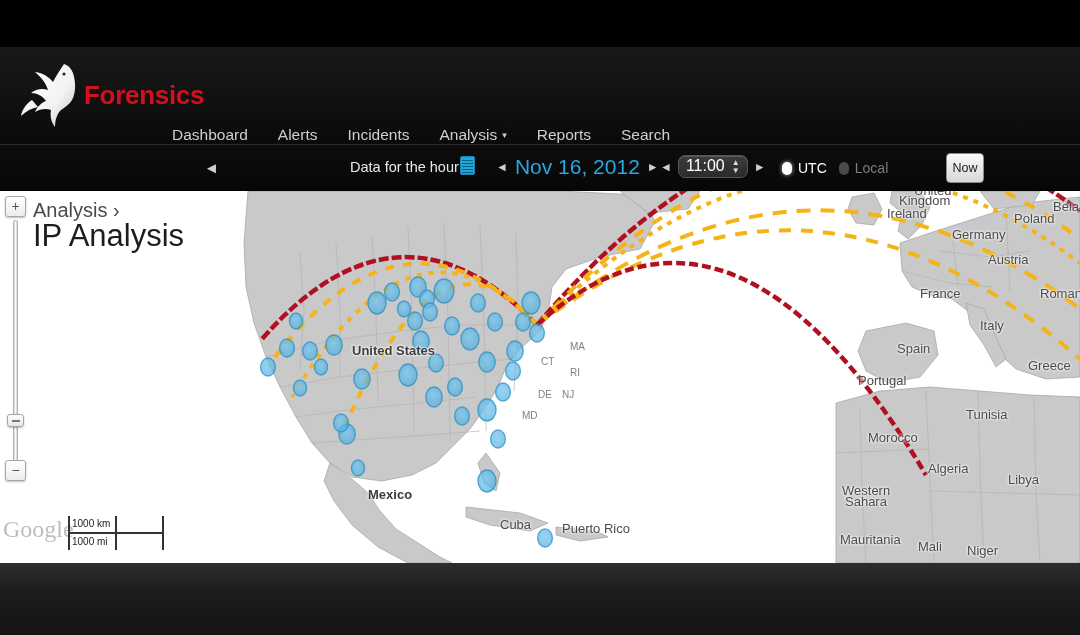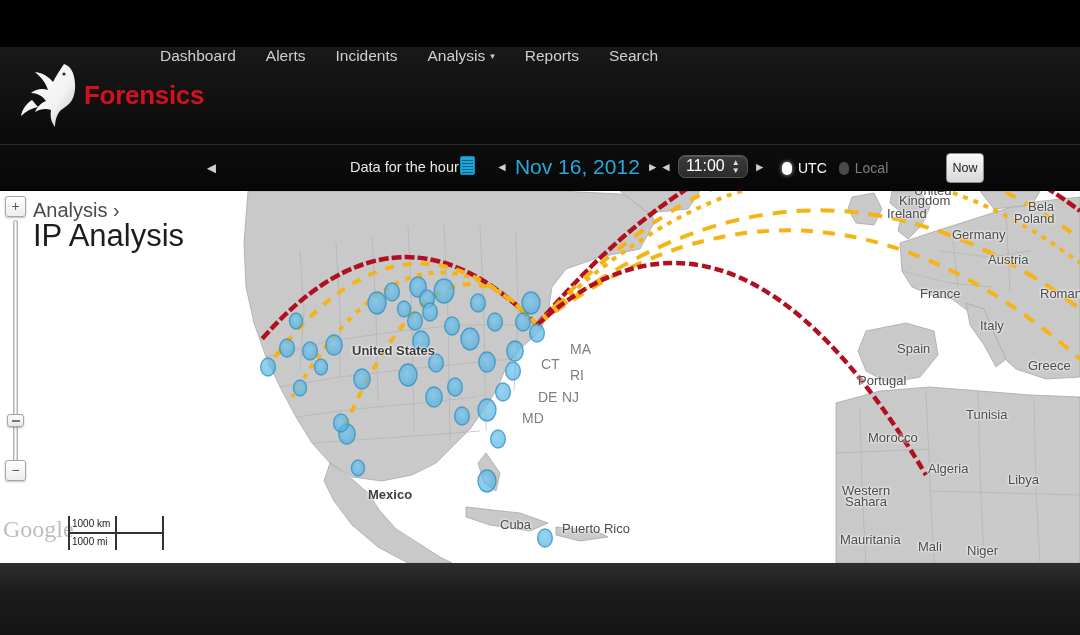--- a/index.html
+++ b/index.html
@@ -11,22 +11,22 @@
   
   .letterbox-top { position:absolute; left:0; top:0; width:1080px; height:47px; background:#000; }
 
   
   .navbar { position:absolute; left:0; top:47px; width:1080px; height:97px;
             background:linear-gradient(180deg,#191919 0%,#121212 45%,#0a0a0a 100%); }
   .brand { position:absolute; left:20px; top:8px; display:flex; align-items:center; height:80px; }
   .eagle { width:62px; height:70px; position:relative; }
   .brand-name { font-size:26px; color:#d1111e; font-weight:bold; letter-spacing:-0.3px;
                 margin-left:2px; font-family:"Liberation Sans", sans-serif; }
-  .nav-links { position:absolute; left:160px; top:0; height:97px; display:flex;
-               align-items:flex-start; gap:30px; }
+  .nav-links { position:absolute; left:172px; top:0; height:97px; display:flex;
+               align-items:flex-end; gap:30px; }
   .nav-link { color:#cfcfcf; font-size:15.5px; cursor:pointer; white-space:nowrap; }
   .nav-link .caret { font-size:9px; margin-left:5px; color:#cfcfcf; position:relative; top:-2px; }
 
   
   .toolbar { position:absolute; left:0; top:144px; width:1080px; height:47px;
              background:linear-gradient(180deg,#0d0d0d 0%,#070707 100%);
              border-top:1px solid #2a2a2a; border-bottom:1px solid #000; }
   .tb-arrow { color:#d0d0d0; font-size:15px; cursor:pointer; line-height:1; }
   .tb-arrow.sm { font-size:12px; }
   .tb-left-arrow { position:absolute; left:204px; top:15px; }
@@ -54,21 +54,21 @@
              border-radius:4px; color:#222; font-size:12.5px; display:flex;
              align-items:center; justify-content:center; cursor:pointer; }
 
   
   .map { position:absolute; left:0; top:191px; width:1080px; height:372px;
          background:#ffffff; overflow:hidden; }
   .map svg { position:absolute; left:0; top:0; }
   .map-label { position:absolute; color:#4b4b4b; font-size:13px; white-space:nowrap;
                text-shadow:0 0 3px #fff,0 0 3px #fff; pointer-events:none; }
   .map-label.big { font-size:13px; font-weight:bold; color:#3d3d3d; }
-  .map-label.state { font-size:14px; color:#808080; font-weight:normal; }
+  .map-label.state { font-size:10px; color:#808080; font-weight:normal; }
 
   
   .crumb { position:absolute; left:33px; top:8px; color:#4a4a4a; font-size:20px;
            text-shadow:0 0 4px #fff,0 0 4px #fff; }
   .page-title { position:absolute; left:33px; top:27px; color:#1d1d1d; font-size:31px;
                 text-shadow:0 0 6px #fff,0 0 6px #fff; }
 
   
   .zoomctl { position:absolute; left:5px; top:5px; width:22px; height:285px; }
   .zbtn { position:absolute; left:0; width:21px; height:21px;
@@ -318,21 +318,21 @@
     <div id="map-labels">
         <div class="map-label big" style="left: 352px; top: 152px;">United States</div>
         <div class="map-label big" style="left: 368px; top: 296px;">Mexico</div>
         <div class="map-label " style="left: 500px; top: 326px;">Cuba</div>
         <div class="map-label " style="left: 562px; top: 330px;">Puerto Rico</div>
         <div class="map-label " style="left: 887px; top: 15px;">Ireland</div>
         <div class="map-label " style="left: 914px; top: -8px;">United</div>
         <div class="map-label " style="left: 899px; top: 2px;">Kingdom</div>
         <div class="map-label " style="left: 952px; top: 36px;">Germany</div>
         <div class="map-label " style="left: 1014px; top: 20px;">Poland</div>
-        <div class="map-label " style="left: 1028px; top: 8px;">Bela</div>
+        <div class="map-label " style="left: 1053px; top: 8px;">Bela</div>
         <div class="map-label " style="left: 988px; top: 61px;">Austria</div>
         <div class="map-label " style="left: 920px; top: 95px;">France</div>
         <div class="map-label " style="left: 1040px; top: 95px;">Romani</div>
         <div class="map-label " style="left: 980px; top: 127px;">Italy</div>
         <div class="map-label " style="left: 897px; top: 150px;">Spain</div>
         <div class="map-label " style="left: 1028px; top: 167px;">Greece</div>
         <div class="map-label " style="left: 858px; top: 182px;">Portugal</div>
         <div class="map-label " style="left: 966px; top: 216px;">Tunisia</div>
         <div class="map-label " style="left: 868px; top: 239px;">Morocco</div>
         <div class="map-label " style="left: 928px; top: 270px; text-align: center;">Algeria</div>

